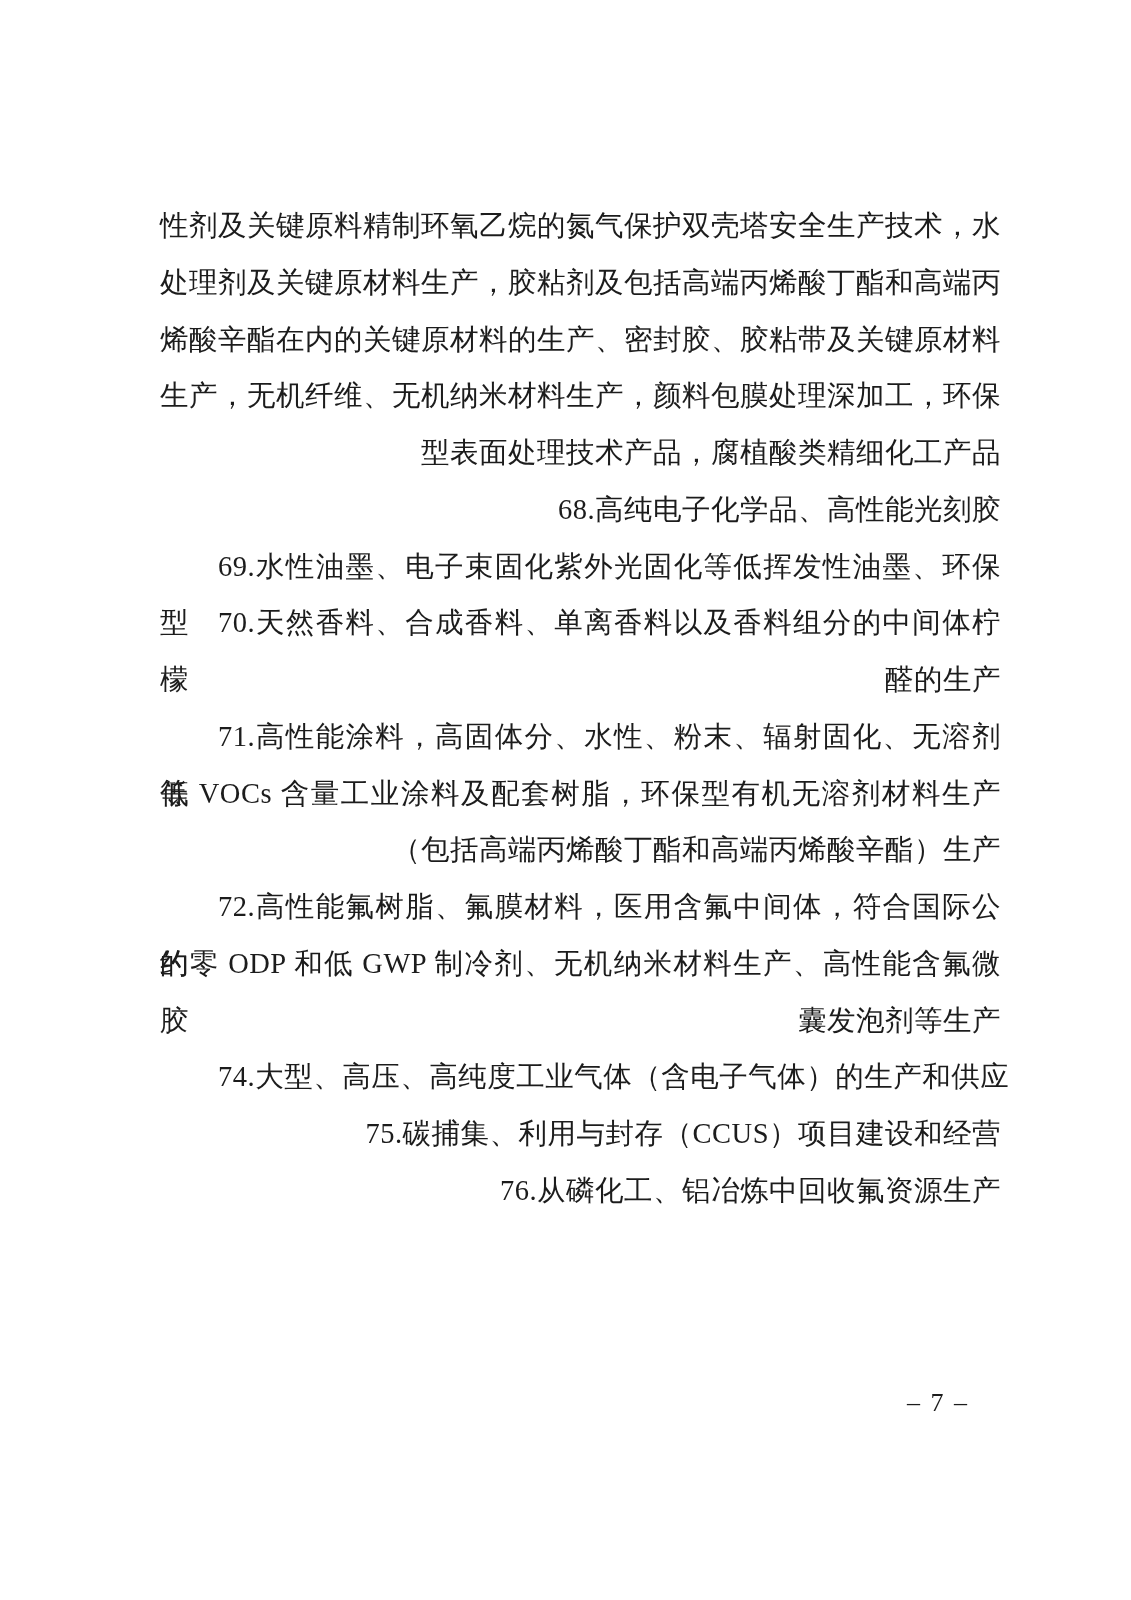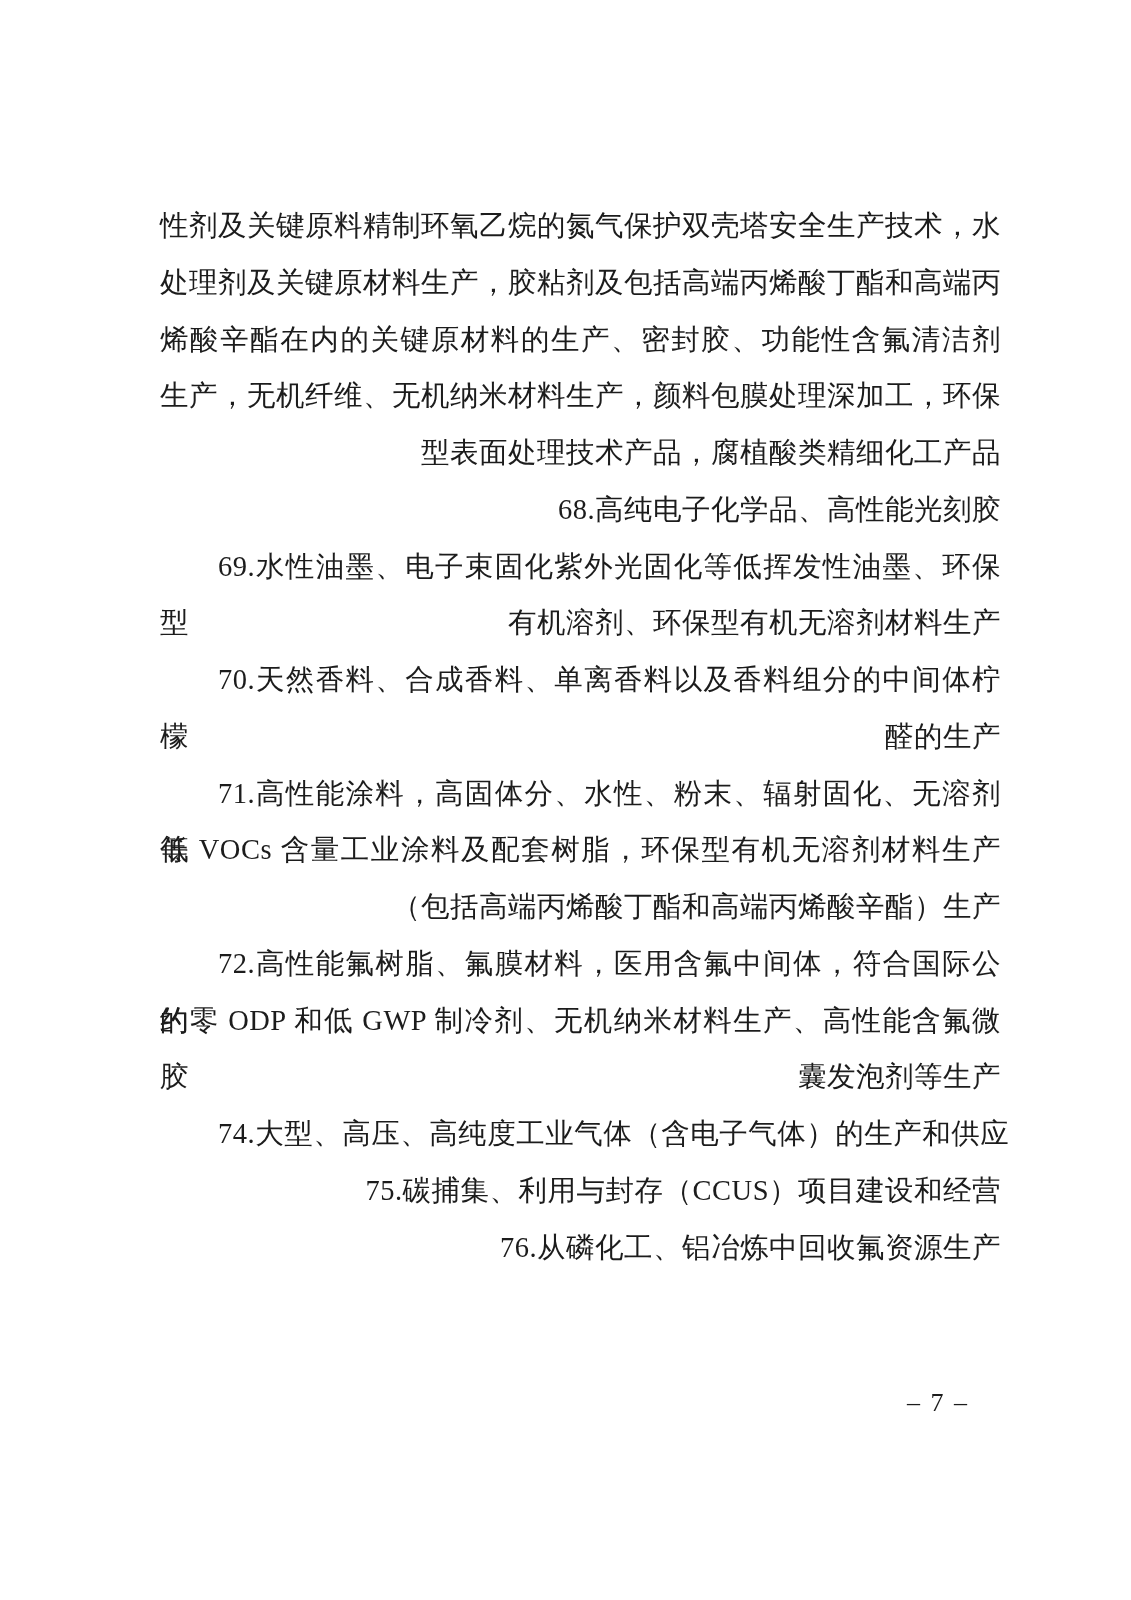--- a/index.html
+++ b/index.html
@@ -49,26 +49,25 @@
     font-family: "Liberation Serif", "DejaVu Serif", serif;
   }
 </style>
 </head>
 <body>
 
 <div class="page">
   <div class="text-block">
     <div class="line fill">性剂及关键原料精制环氧乙烷的氮气保护双壳塔安全生产技术，水</div>
     <div class="line fill">处理剂及关键原材料生产，胶粘剂及包括高端丙烯酸丁酯和高端丙</div>
-    <div class="line fill">烯酸辛酯在内的关键原材料的生产、密封胶、功能性含氟清洁剂</div>
+    <div class="line fill">烯酸辛酯在内的关键原材料的生产、密封胶、胶粘带及关键原材料</div>
     <div class="line fill">生产，无机纤维、无机纳米材料生产，颜料包膜处理深加工，环保</div>
     <div class="line">型表面处理技术产品，腐植酸类精细化工产品</div>
     <div class="line indent">68.高纯电子化学品、高性能光刻胶</div>
     <div class="line fill indent">69.水性油墨、电子束固化紫外光固化等低挥发性油墨、环保型</div>
-    <div class="line">有机溶剂、环保型有机无溶剂材料生产</div>
     <div class="line fill indent">70.天然香料、合成香料、单离香料以及香料组分的中间体柠檬</div>
     <div class="line">醛的生产</div>
     <div class="line fill indent">71.高性能涂料，高固体分、水性、粉末、辐射固化、无溶剂等</div>
     <div class="line fill">低 VOCs 含量工业涂料及配套树脂，环保型有机无溶剂材料生产</div>
     <div class="line">（包括高端丙烯酸丁酯和高端丙烯酸辛酯）生产</div>
     <div class="line fill indent">72.高性能氟树脂、氟膜材料，医用含氟中间体，符合国际公约</div>
     <div class="line fill">的零 ODP 和低 GWP 制冷剂、无机纳米材料生产、高性能含氟微胶</div>
     <div class="line">囊发泡剂等生产</div>
     <div class="line indent">74.大型、高压、高纯度工业气体（含电子气体）的生产和供应</div>
     <div class="line indent">75.碳捕集、利用与封存（CCUS）项目建设和经营</div>

